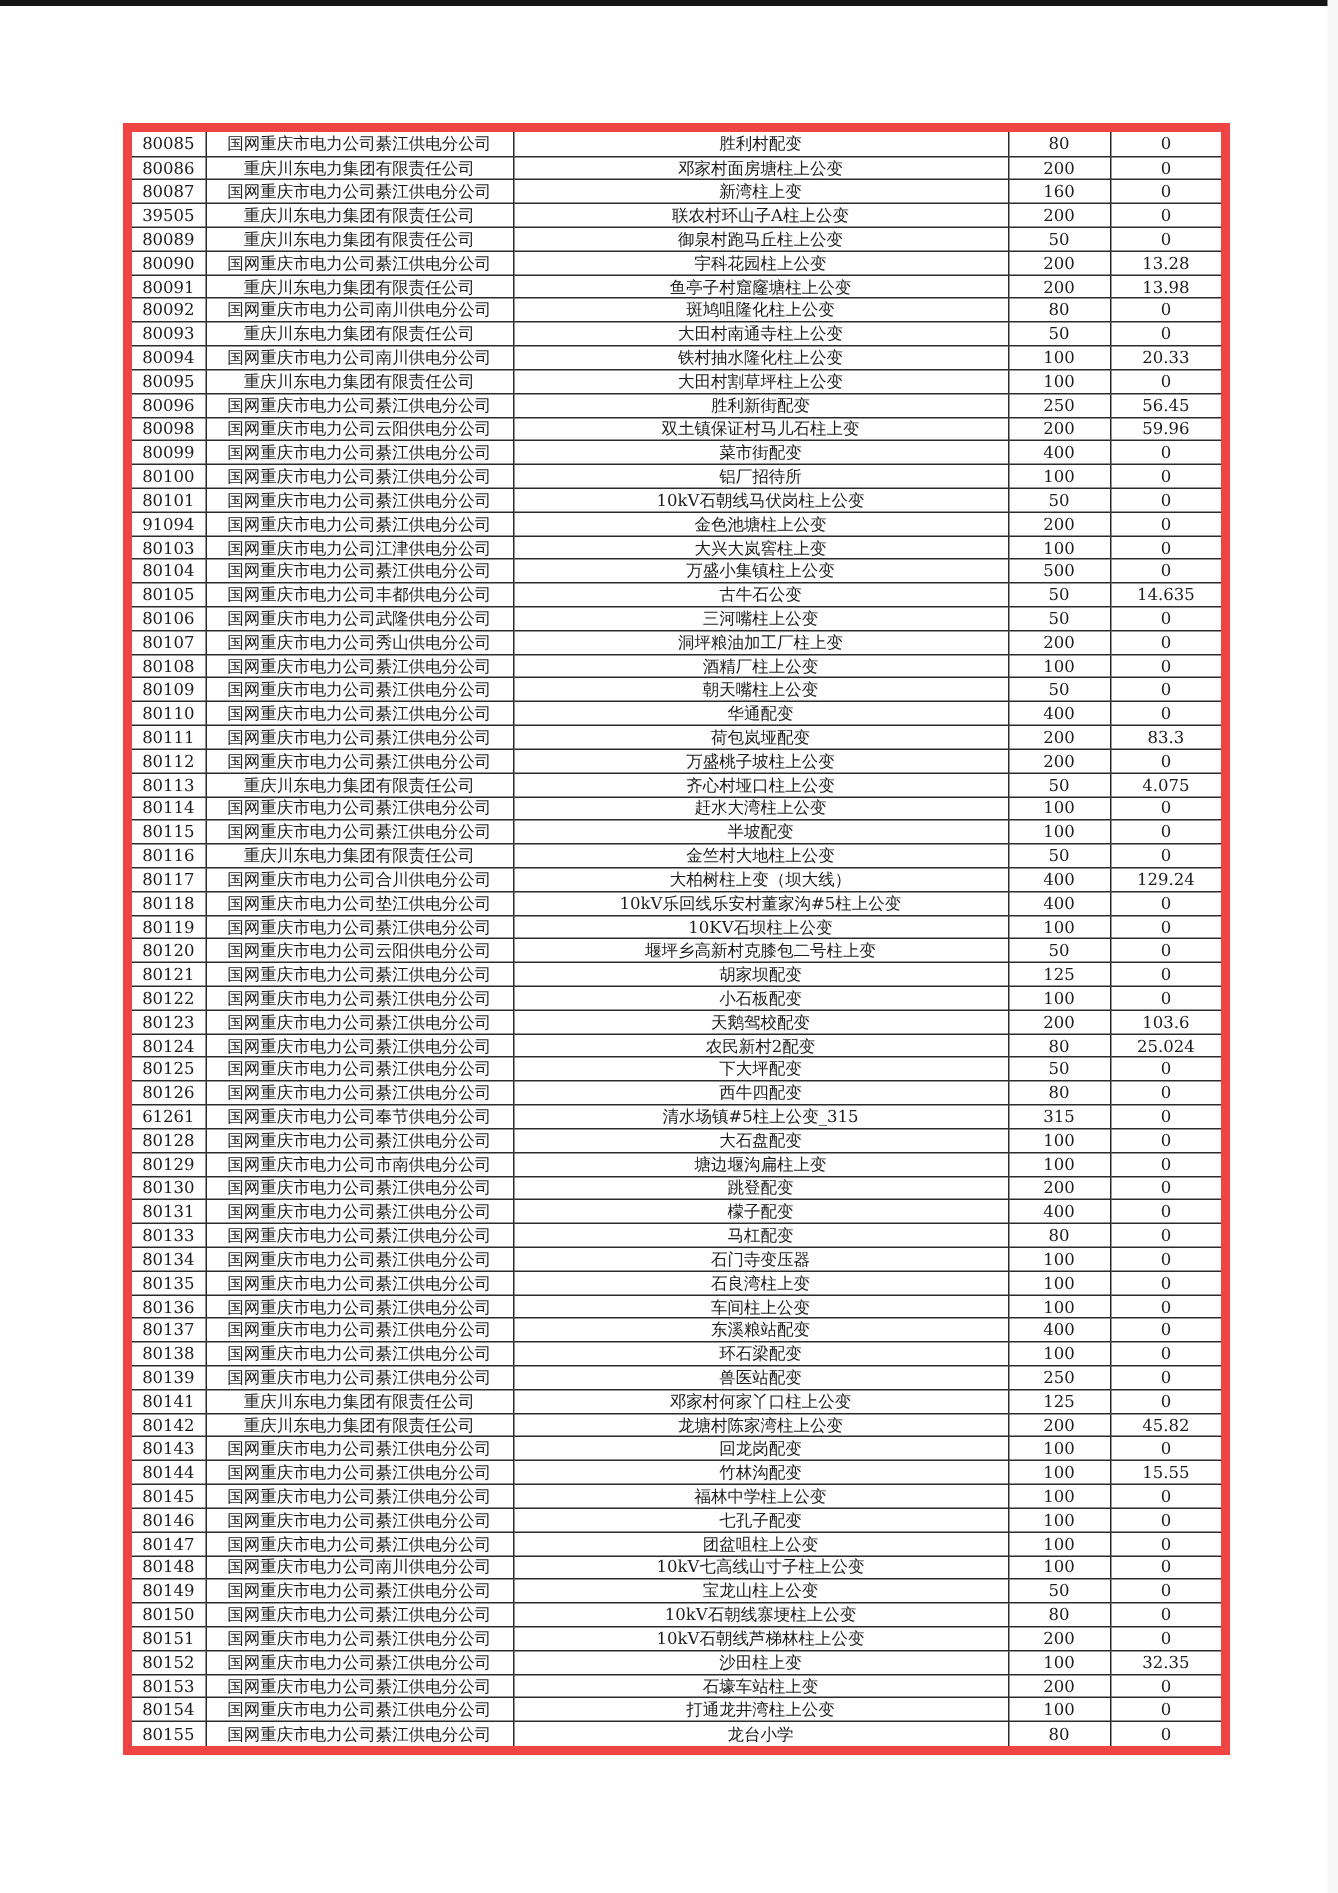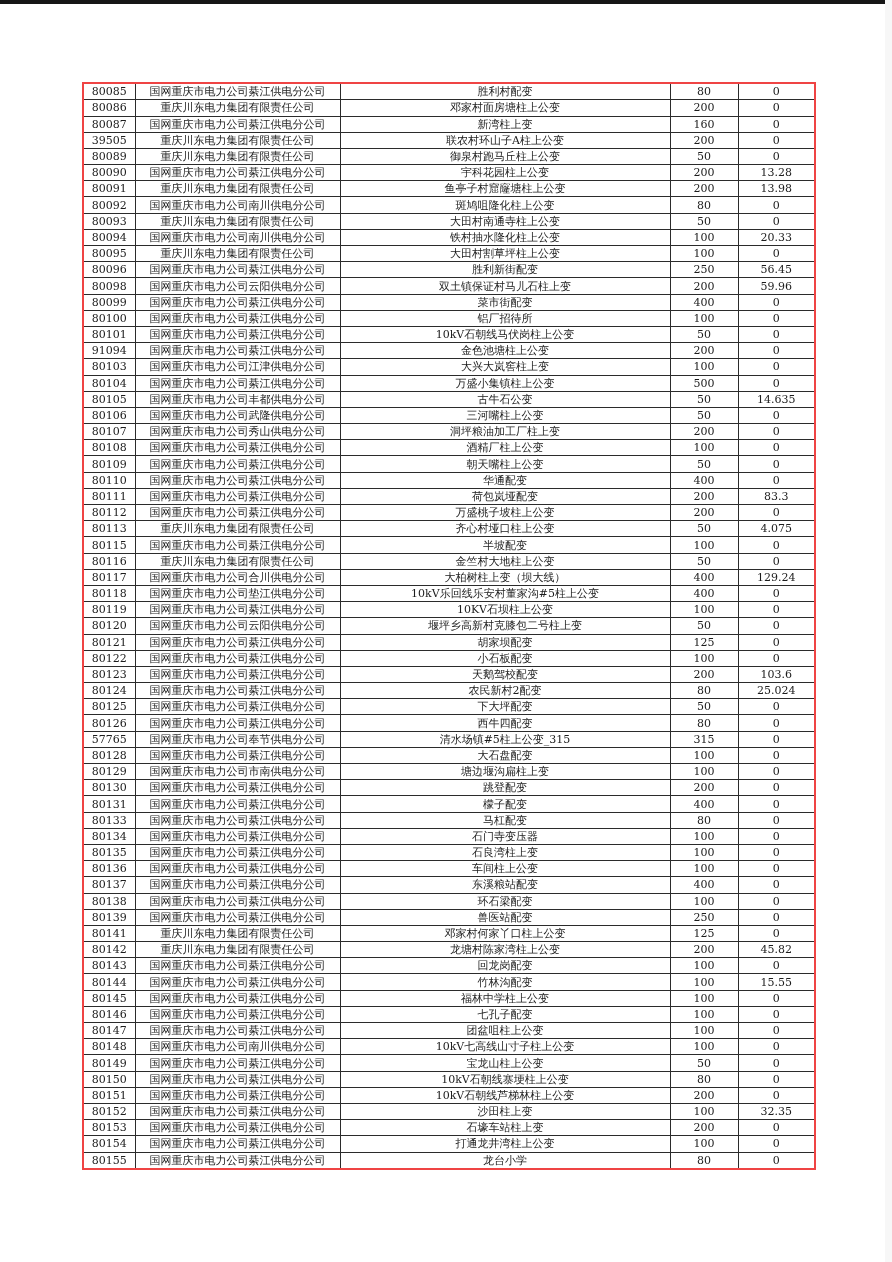--- a/index.html
+++ b/index.html
@@ -46,21 +46,21 @@
   table.data-table td {
     border: 1px solid #2b2b2b;
     text-align: center;
     vertical-align: middle;
     padding: 0 2px;
     white-space: nowrap;
     overflow: hidden;
     color: #1c1c1c;
   }
   table.data-table {
-    border: 2px solid #ef4444;
+    border: 6px solid #ef4444;
   }
   col.c-id       { width: 52px; }
   col.c-company  { width: 205px; }
   col.c-name     { width: 330px; }
   col.c-capacity { width: 68px; }
   col.c-value    { width: 77px; }
 </style>
 </head>
 <body>
 
@@ -267,20 +267,27 @@
           <td>0</td>
         </tr>
         <tr>
           <td>80113</td>
           <td>重庆川东电力集团有限责任公司</td>
           <td>齐心村垭口柱上公变</td>
           <td>50</td>
           <td>4.075</td>
         </tr>
         <tr>
+          <td>80114</td>
+          <td>国网重庆市电力公司綦江供电分公司</td>
+          <td>赶水大湾柱上公变</td>
+          <td>100</td>
+          <td>0</td>
+        </tr>
+        <tr>
           <td>80115</td>
           <td>国网重庆市电力公司綦江供电分公司</td>
           <td>半坡配变</td>
           <td>100</td>
           <td>0</td>
         </tr>
         <tr>
           <td>80116</td>
           <td>重庆川东电力集团有限责任公司</td>
           <td>金竺村大地柱上公变</td>
@@ -351,21 +358,21 @@
           <td>0</td>
         </tr>
         <tr>
           <td>80126</td>
           <td>国网重庆市电力公司綦江供电分公司</td>
           <td>西牛四配变</td>
           <td>80</td>
           <td>0</td>
         </tr>
         <tr>
-          <td>57765</td>
+          <td>61261</td>
           <td>国网重庆市电力公司奉节供电分公司</td>
           <td>清水场镇#5柱上公变_315</td>
           <td>315</td>
           <td>0</td>
         </tr>
         <tr>
           <td>80128</td>
           <td>国网重庆市电力公司綦江供电分公司</td>
           <td>大石盘配变</td>
           <td>100</td>

